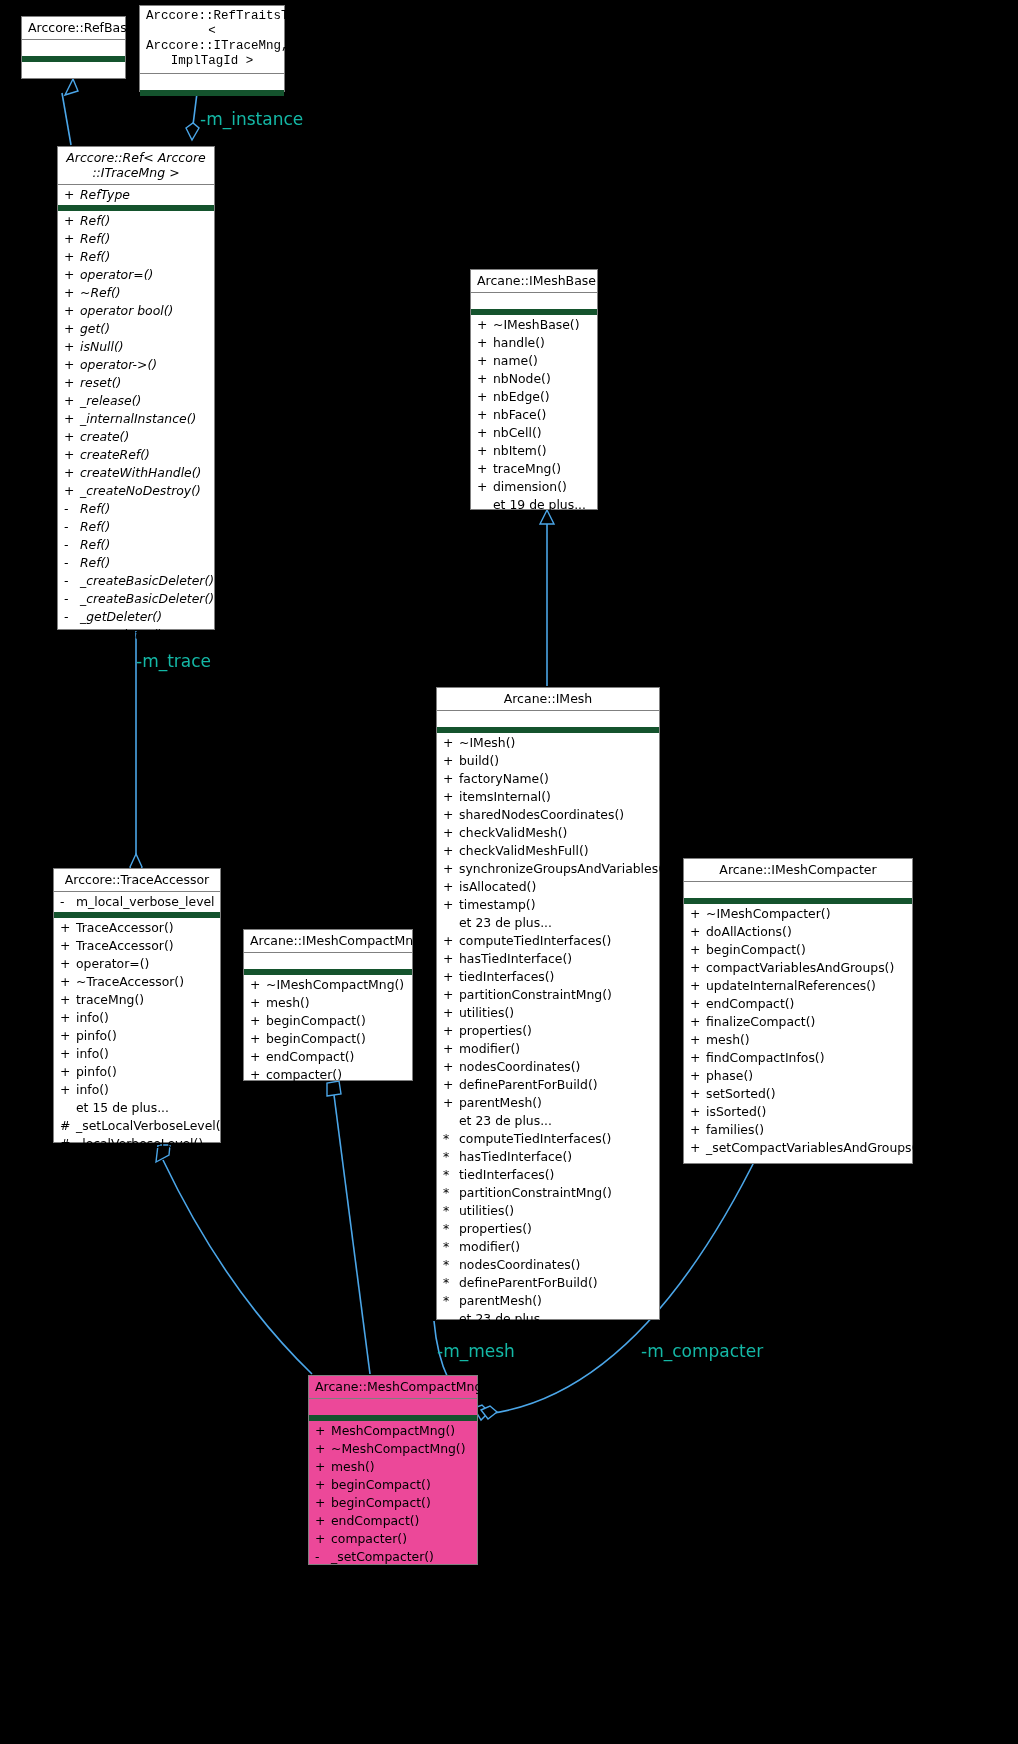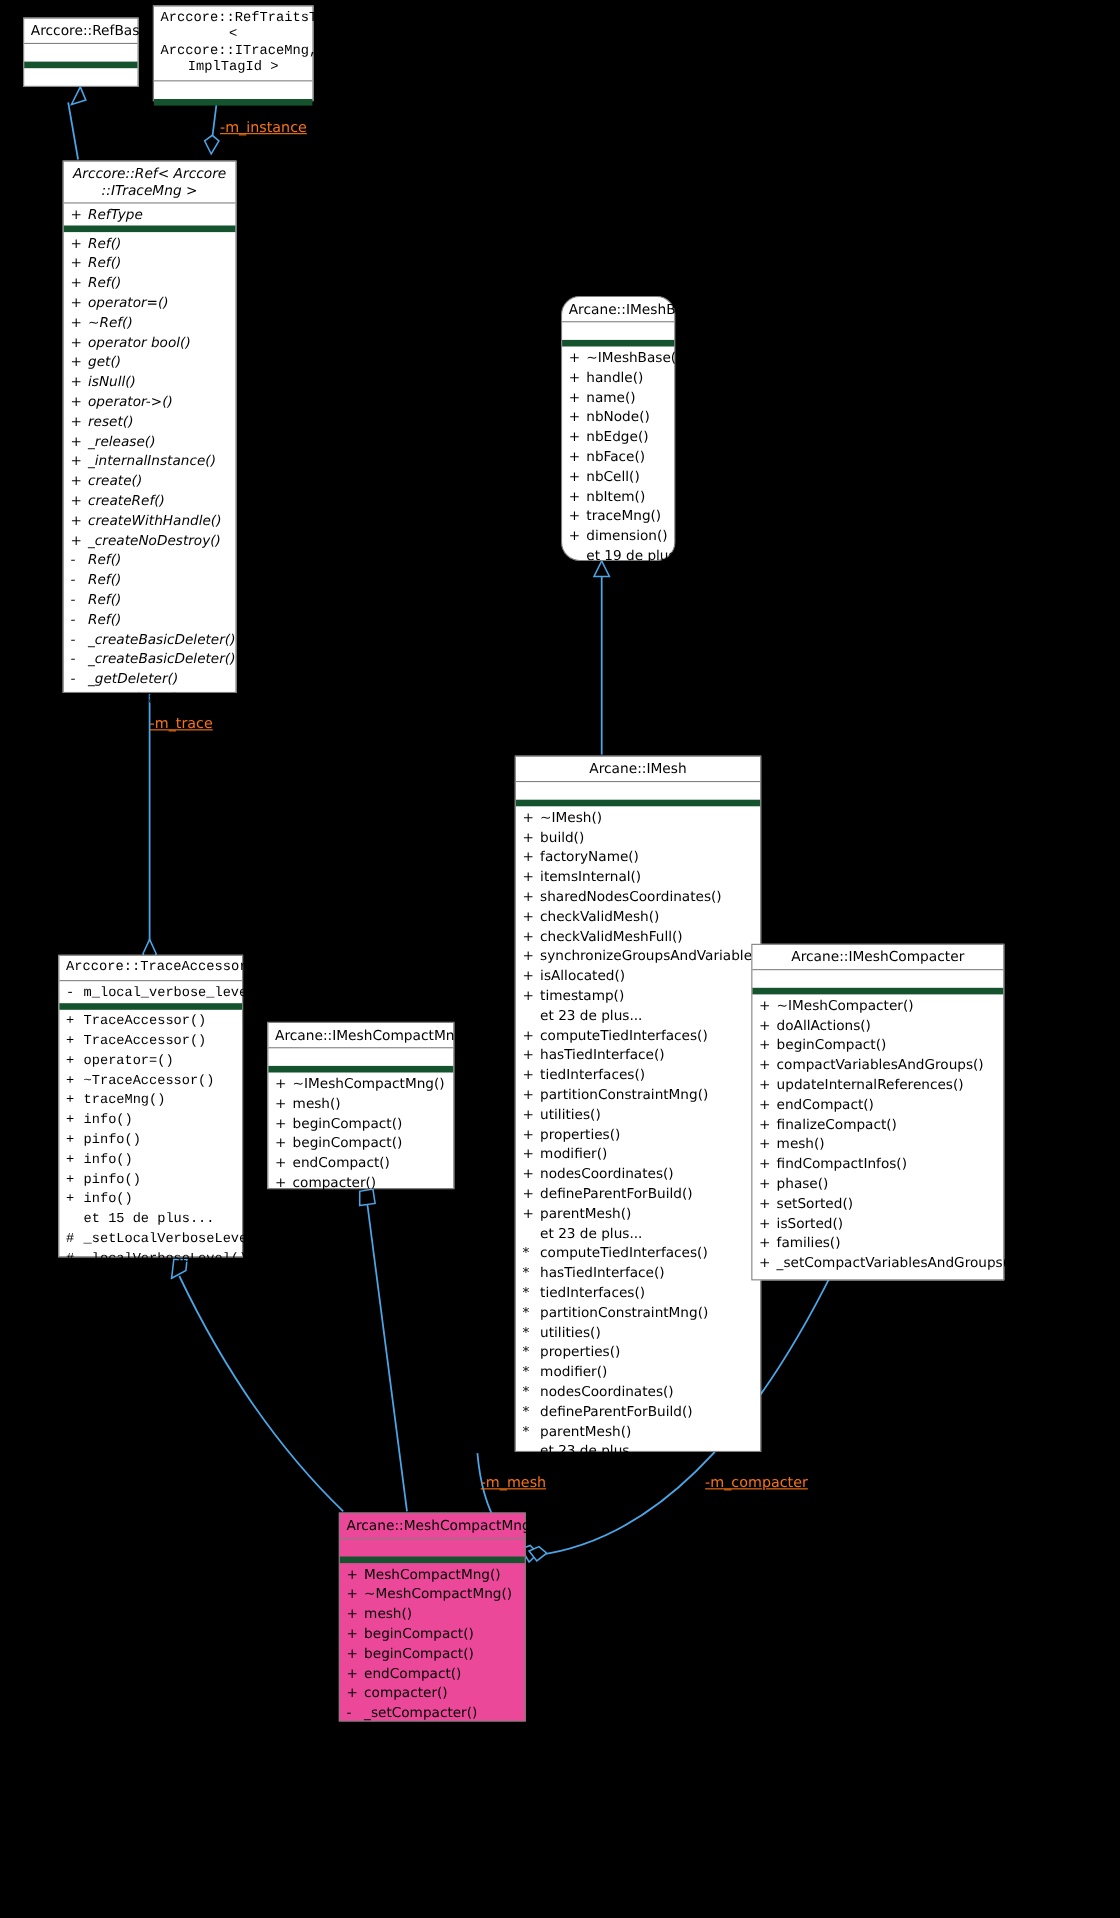--- a/index.html
+++ b/index.html
@@ -61,24 +61,23 @@
     padding-left: 6px;
   }
   .member .vis {
     display: inline-block;
     width: 16px;
     text-align: left;
   }
   .member.cont .vis { visibility: hidden; }
   .edge-label {
     position: absolute;
-    font-size: 13px;
-    color: #f97316;
+    font-size: 17px;
+    color: #14b8a6;
     white-space: pre;
-    text-decoration: underline;
   }
 </style>
 </head>
 <body>
 
 <div id="diagram">
 
   <svg class="edges" viewBox="0 0 1018 1744" xmlns="http://www.w3.org/2000/svg">
     <defs>
       <marker id="arrow-empty" viewBox="0 0 12 12" refX="11" refY="6" markerWidth="11" markerHeight="11" orient="auto">
@@ -174,38 +173,38 @@
           <div class="member"><span class="vis">-</span><span>Ref()</span></div>
           <div class="member"><span class="vis">-</span><span>Ref()</span></div>
           <div class="member"><span class="vis">-</span><span>Ref()</span></div>
           <div class="member"><span class="vis">-</span><span>Ref()</span></div>
           <div class="member"><span class="vis">-</span><span>_createBasicDeleter()</span></div>
           <div class="member"><span class="vis">-</span><span>_createBasicDeleter()</span></div>
           <div class="member"><span class="vis">-</span><span>_getDeleter()</span></div>
           <div class="member"><span class="vis">-</span><span>_getDeleter()</span></div>
         </div>
       </div>
-      <div class="node" style="left: 510px; top: 269px; width: 104px; height: 241px; border-radius: 17px;">
+      <div class="node" style="left: 470px; top: 269px; width: 128px; height: 241px;">
         <div class="node-title">Arcane::IMeshBase</div>
         <div class="node-attrs"></div>
         <div class="node-ops">
           <div class="member"><span class="vis">+</span><span>~IMeshBase()</span></div>
           <div class="member"><span class="vis">+</span><span>handle()</span></div>
           <div class="member"><span class="vis">+</span><span>name()</span></div>
           <div class="member"><span class="vis">+</span><span>nbNode()</span></div>
           <div class="member"><span class="vis">+</span><span>nbEdge()</span></div>
           <div class="member"><span class="vis">+</span><span>nbFace()</span></div>
           <div class="member"><span class="vis">+</span><span>nbCell()</span></div>
           <div class="member"><span class="vis">+</span><span>nbItem()</span></div>
           <div class="member"><span class="vis">+</span><span>traceMng()</span></div>
           <div class="member"><span class="vis">+</span><span>dimension()</span></div>
           <div class="member cont"><span class="vis"></span><span>et 19 de plus...</span></div>
         </div>
       </div>
-      <div class="node" style="left: 436px; top: 687px; width: 224px; height: 633px; margin-left: 32px;">
+      <div class="node" style="left: 436px; top: 687px; width: 224px; height: 633px;">
         <div class="node-title">Arcane::IMesh</div>
         <div class="node-attrs"></div>
         <div class="node-ops">
           <div class="member"><span class="vis">+</span><span>~IMesh()</span></div>
           <div class="member"><span class="vis">+</span><span>build()</span></div>
           <div class="member"><span class="vis">+</span><span>factoryName()</span></div>
           <div class="member"><span class="vis">+</span><span>itemsInternal()</span></div>
           <div class="member"><span class="vis">+</span><span>sharedNodesCoordinates()</span></div>
           <div class="member"><span class="vis">+</span><span>checkValidMesh()</span></div>
           <div class="member"><span class="vis">+</span><span>checkValidMeshFull()</span></div>
@@ -230,21 +229,21 @@
           <div class="member"><span class="vis">*</span><span>partitionConstraintMng()</span></div>
           <div class="member"><span class="vis">*</span><span>utilities()</span></div>
           <div class="member"><span class="vis">*</span><span>properties()</span></div>
           <div class="member"><span class="vis">*</span><span>modifier()</span></div>
           <div class="member"><span class="vis">*</span><span>nodesCoordinates()</span></div>
           <div class="member"><span class="vis">*</span><span>defineParentForBuild()</span></div>
           <div class="member"><span class="vis">*</span><span>parentMesh()</span></div>
           <div class="member cont"><span class="vis"></span><span>et 23 de plus...</span></div>
         </div>
       </div>
-      <div class="node" style="left: 53px; top: 868px; width: 168px; height: 275px; font-family: Liberation Mono, monospace;">
+      <div class="node" style="left: 53px; top: 868px; width: 168px; height: 275px;">
         <div class="node-title">Arccore::TraceAccessor</div>
         <div class="node-attrs">
           <div class="member"><span class="vis">-</span><span>m_local_verbose_level</span></div>
         </div>
         <div class="node-ops">
           <div class="member"><span class="vis">+</span><span>TraceAccessor()</span></div>
           <div class="member"><span class="vis">+</span><span>TraceAccessor()</span></div>
           <div class="member"><span class="vis">+</span><span>operator=()</span></div>
           <div class="member"><span class="vis">+</span><span>~TraceAccessor()</span></div>
           <div class="member"><span class="vis">+</span><span>traceMng()</span></div>

